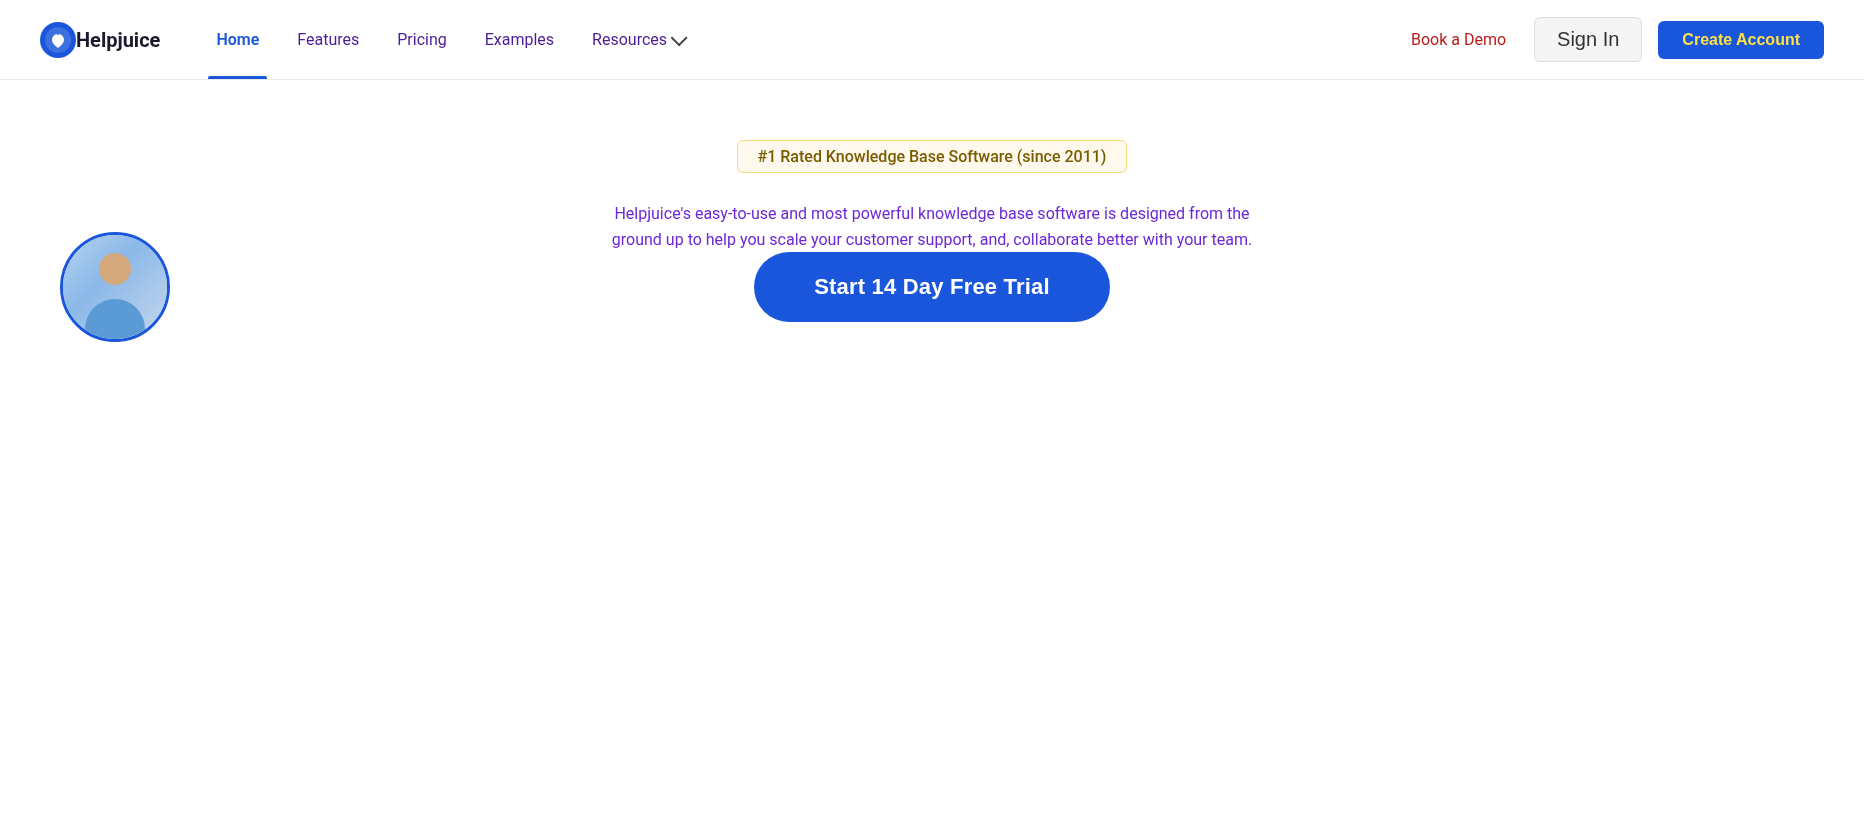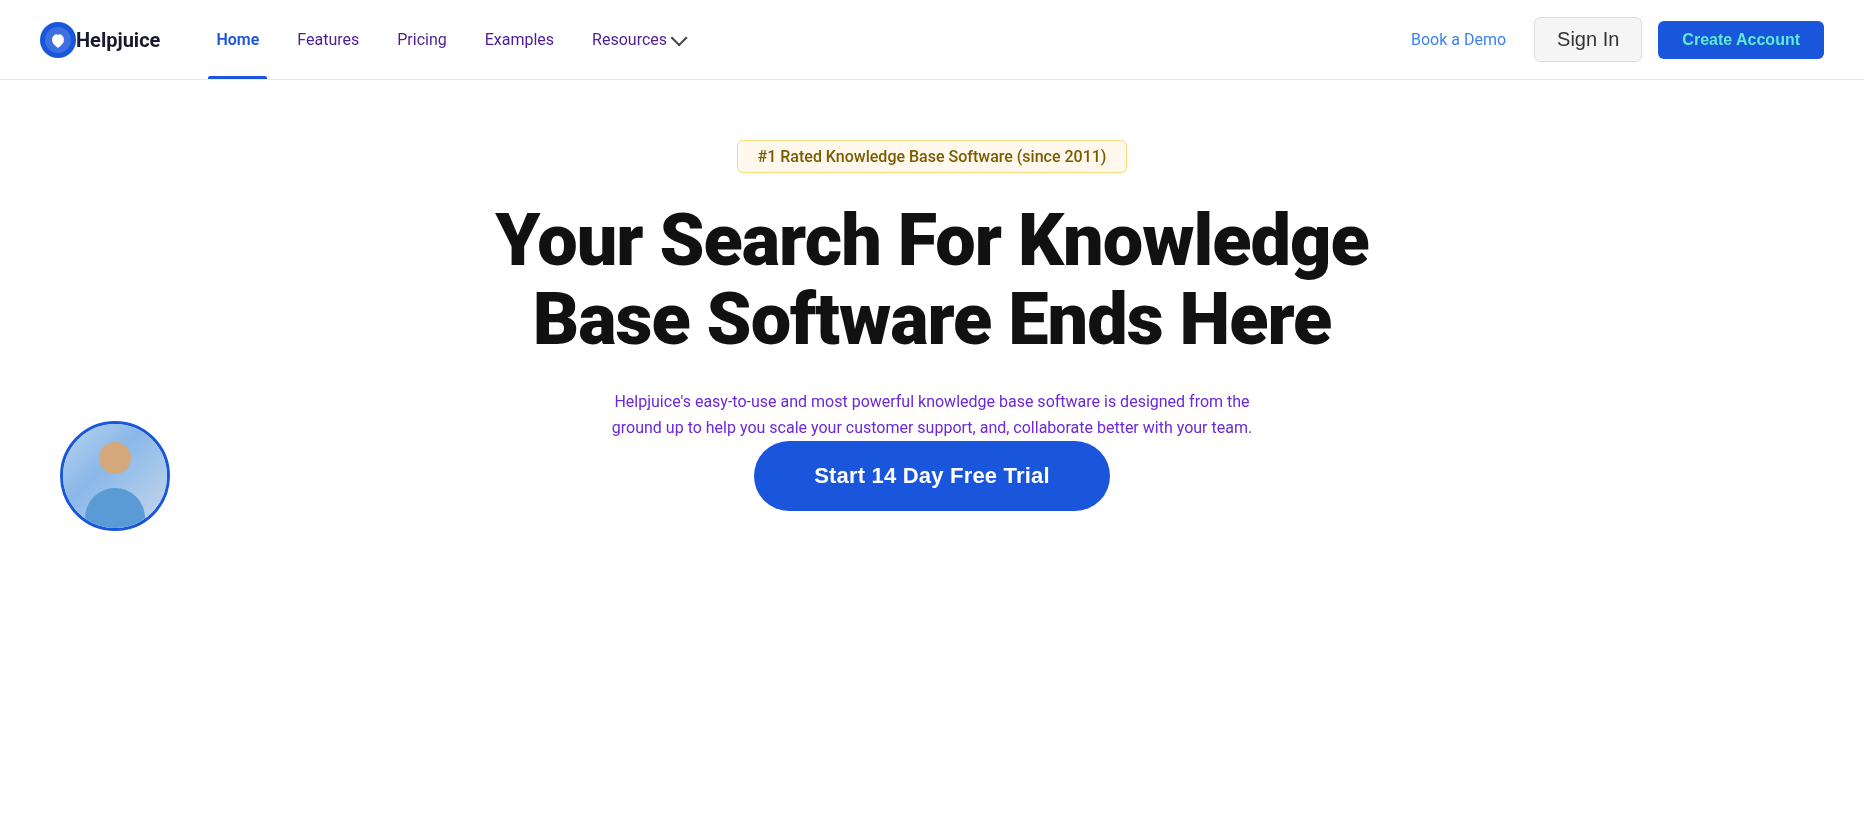--- a/index.html
+++ b/index.html
@@ -81,41 +81,41 @@
 
     .nav-right {
       display: flex;
       align-items: center;
       gap: 16px;
       margin-left: auto;
     }
 
     .book-demo-link {
       font-size: 16px;
-      color: #3b82f6;
+      color: #b91c1c;
       text-decoration: none;
       padding: 8px 12px;
       cursor: pointer;
     }
 
     .sign-in-btn {
       padding: 10px 22px;
       font-size: 20px;
       color: #333;
       background: #f5f5f5;
       border: 1px solid #ddd;
       border-radius: 6px;
       cursor: pointer;
       font-weight: 500;
     }
 
     .create-account-btn {
       padding: 10px 24px;
       font-size: 16px;
-      color: #5eead4;
+      color: #fde047;
       background: #1a56db;
       border: none;
       border-radius: 6px;
       cursor: pointer;
       font-weight: 600;
     }
 
     
     .hero {
       display: flex;
@@ -251,21 +251,20 @@
 
   <div class="nav-right">
     <a class="book-demo-link">Book a Demo</a>
     <button class="sign-in-btn">Sign In</button>
     <button class="create-account-btn">Create Account</button>
   </div>
 </nav>
 
 <section class="hero">
   <div class="badge">#1 Rated Knowledge Base Software (since 2011)</div>
-  <h1 class="hero-title">Your Search For Knowledge Base Software Ends Here</h1>
   <p class="hero-subtitle">Helpjuice's easy-to-use and most powerful knowledge base software is designed from the ground up to help you scale your customer support, and, collaborate better with your team.</p>
   <button class="cta-btn">Start 14 Day Free Trial</button>
 
   <div class="avatar-circle">
     <div class="avatar-inner">
 
       <div class="person-head"></div>
       <div class="person-body"></div>
     </div>
   </div>

